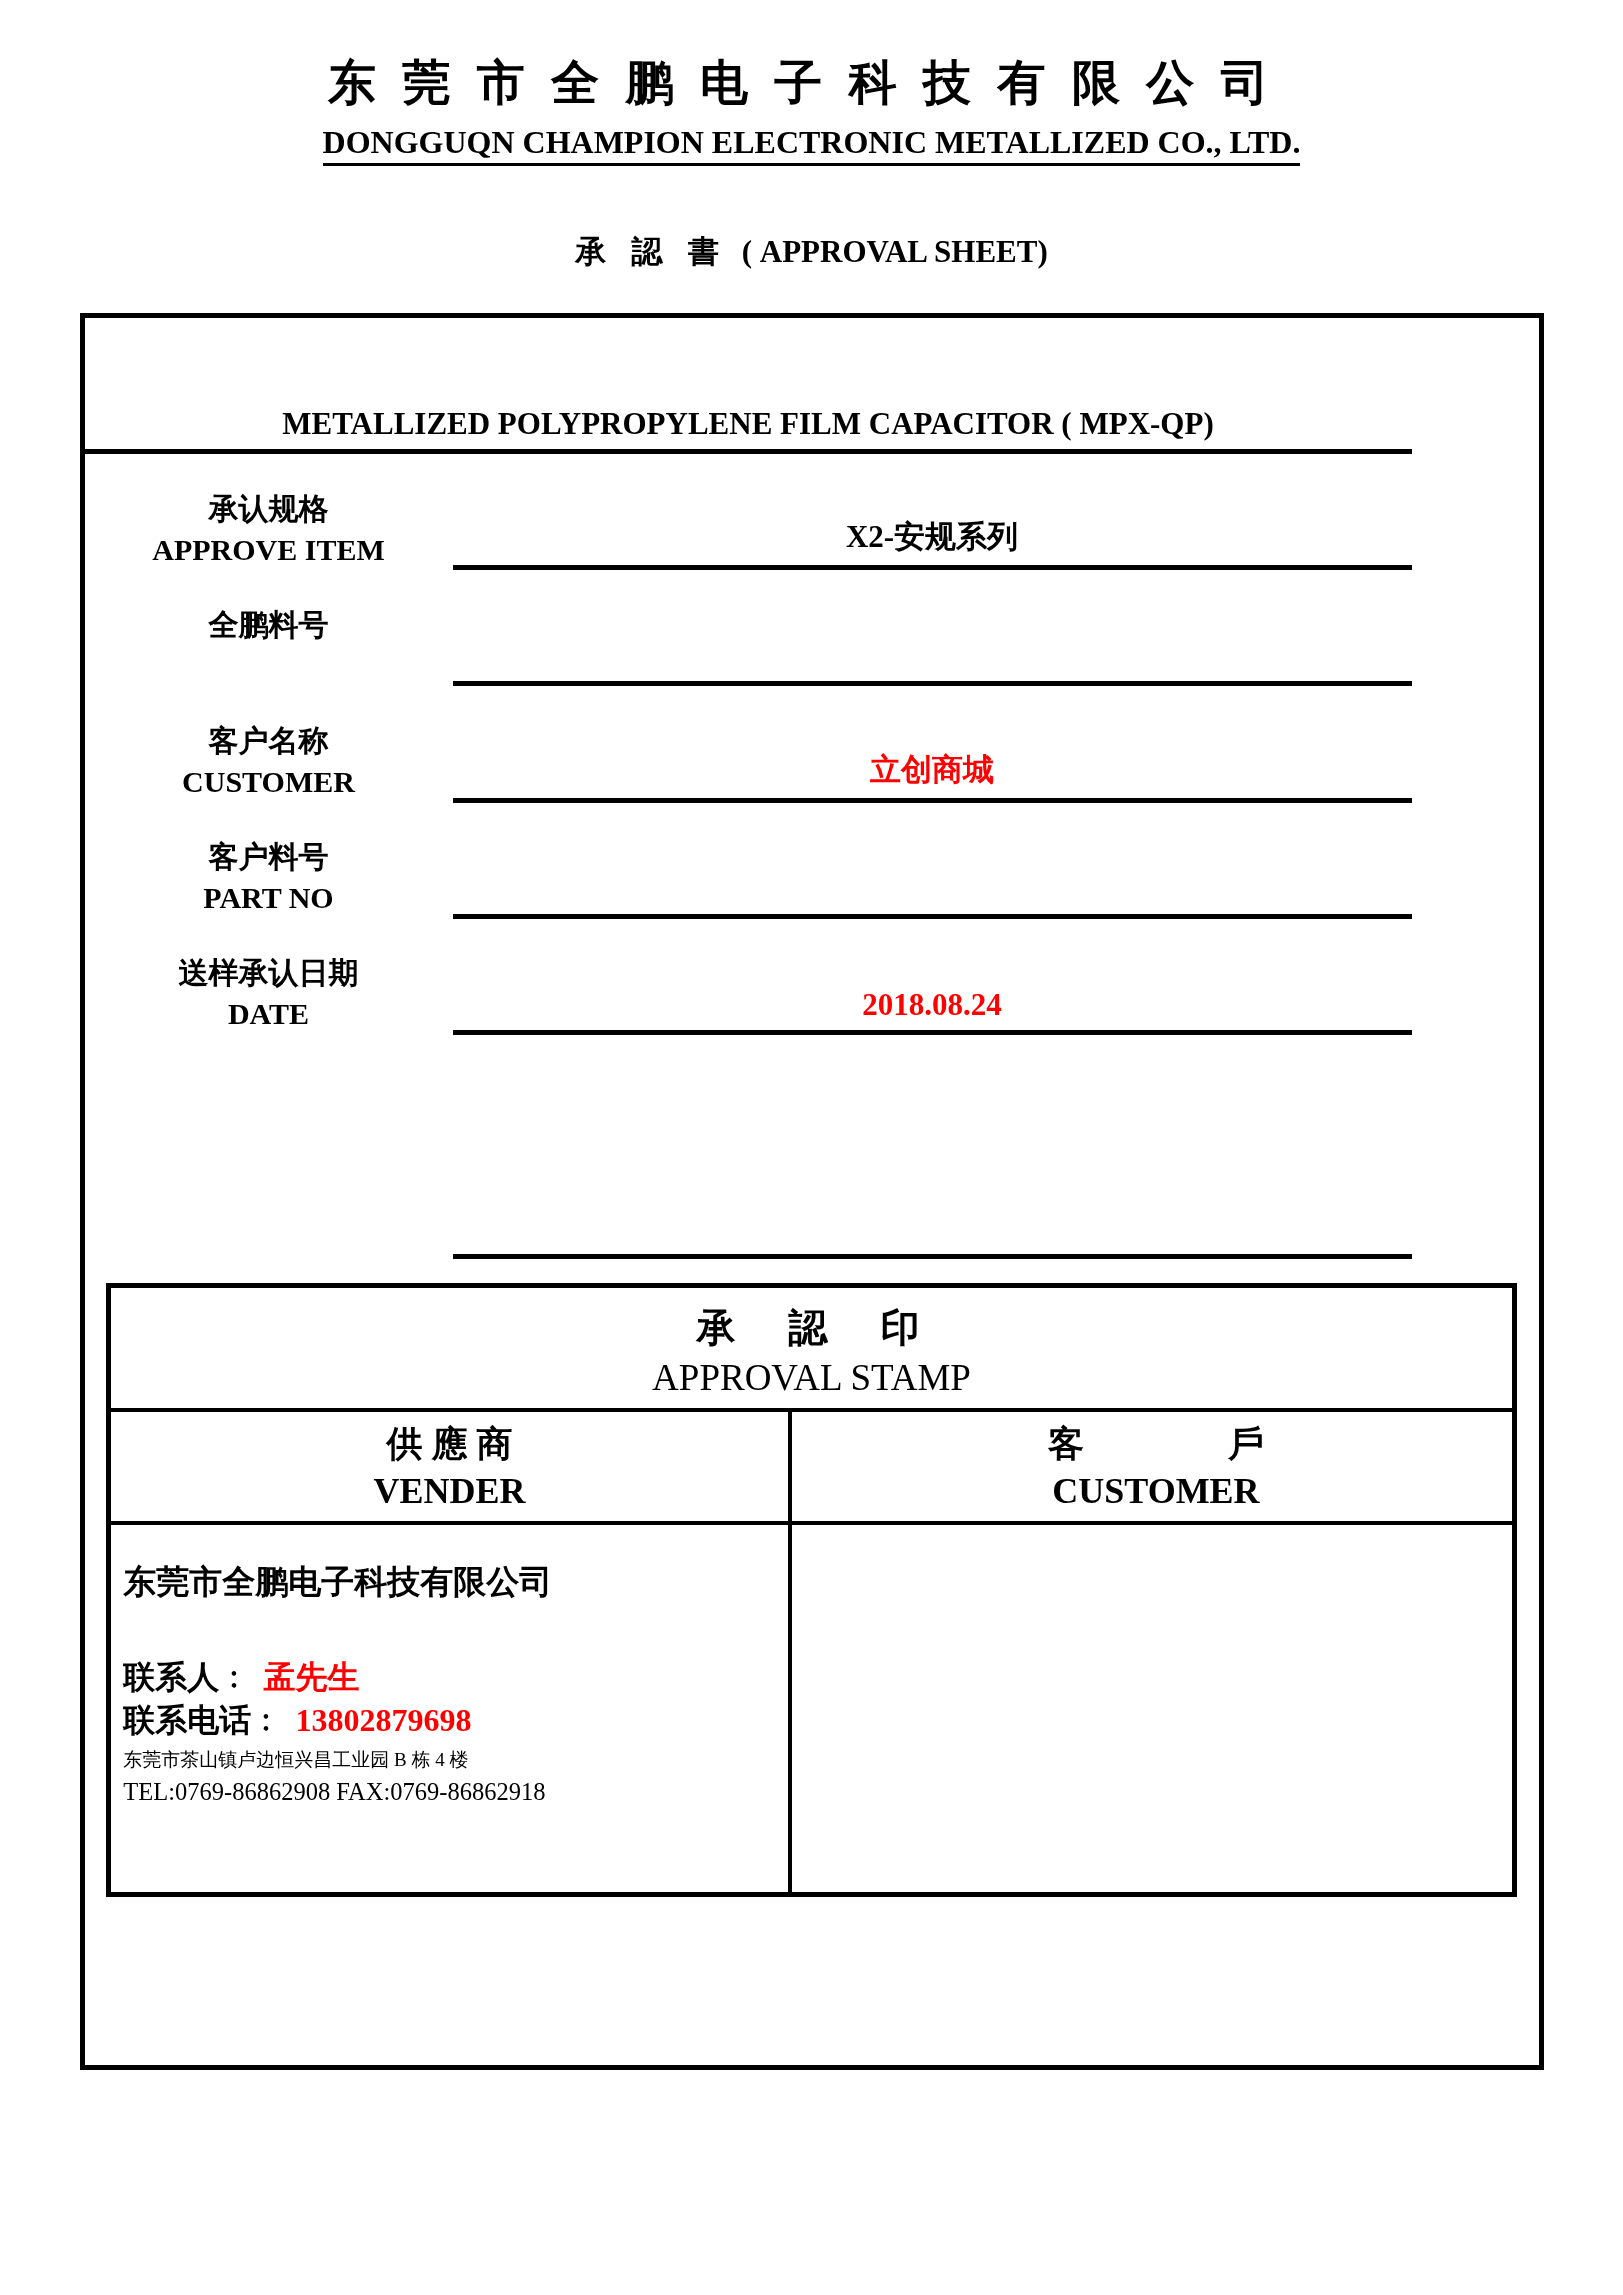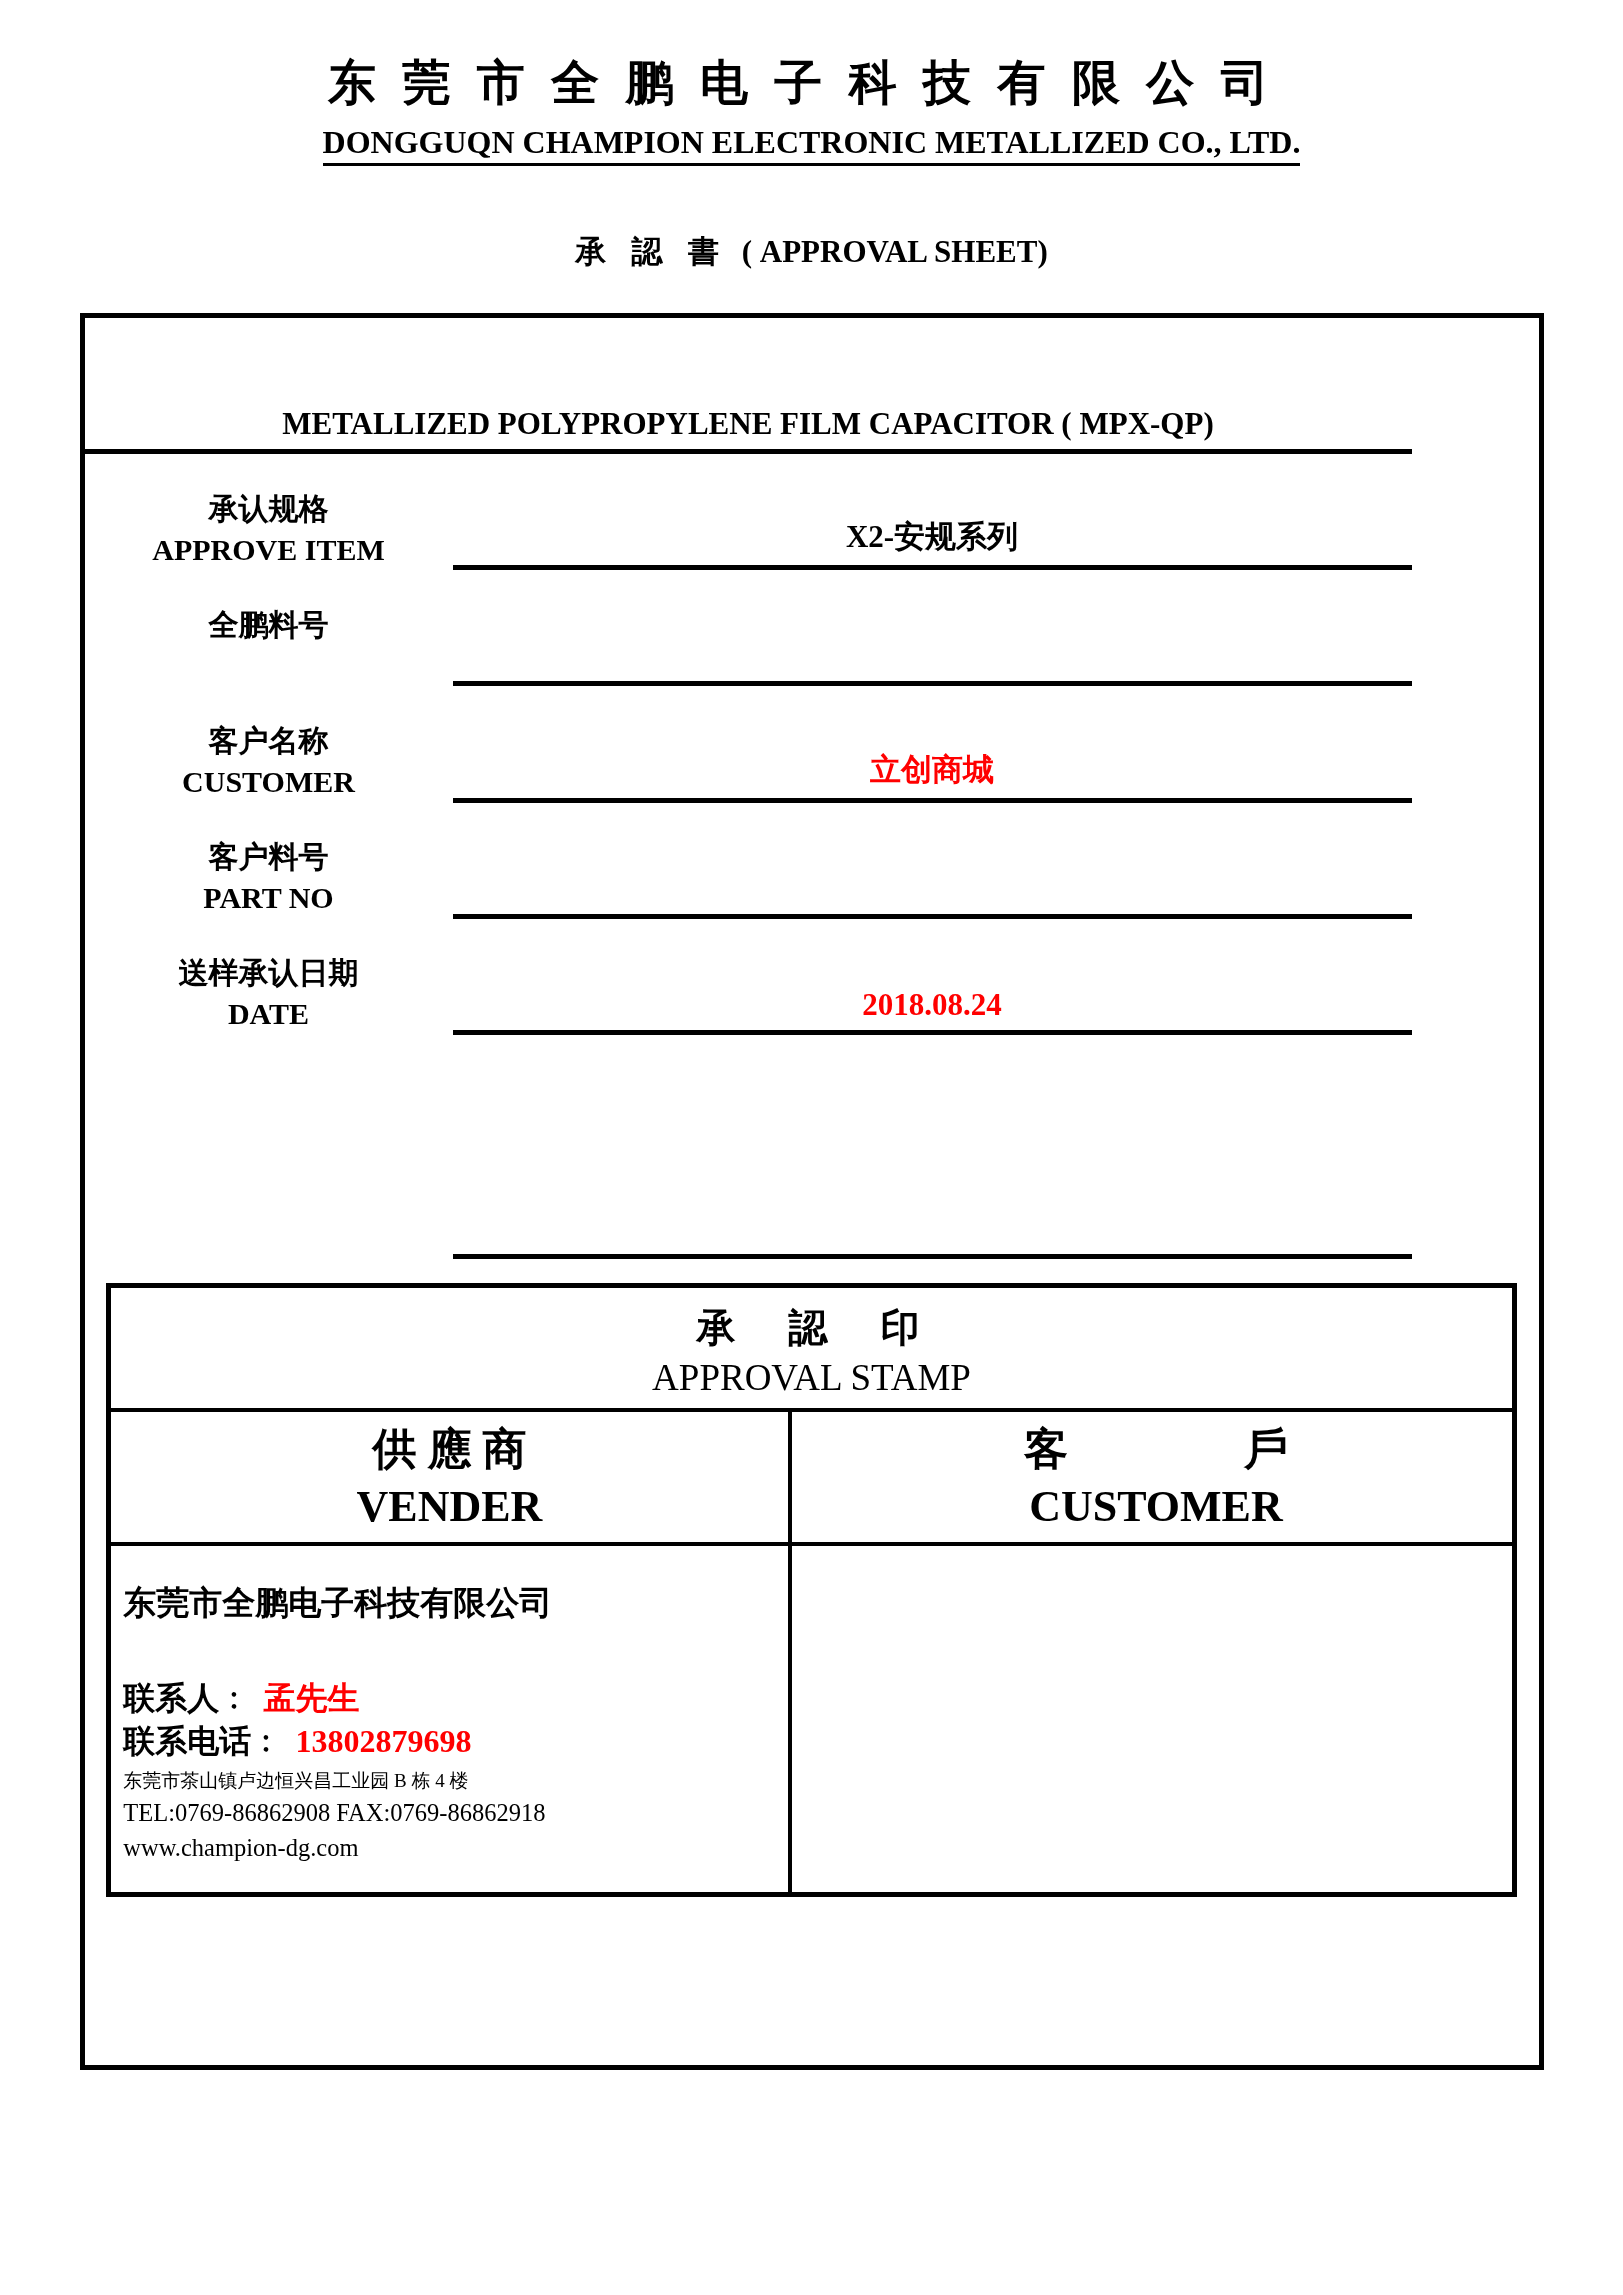--- a/index.html
+++ b/index.html
@@ -81,21 +81,21 @@
   .stamp-title {
     text-align: center;
     border-bottom: 4.4px solid #000;
     padding: 12.3px 0 8.8px;
   }
   .stamp-title-cn { font-size: 39px; font-weight: bold; letter-spacing: 7px; }
   .stamp-title-en { font-size: 37px; font-weight: normal; margin-top: 1.8px; }
   .stamp-header { display: flex; border-bottom: 4.4px solid #000; }
   .stamp-header-cell {
     text-align: center;
-    font-size: 44px;
+    font-size: 36px;
     font-weight: bold;
     line-height: 1.3;
     padding: 8.8px 0 7px;
   }
   .stamp-header-cell.vendor { width: 48.6%; border-right: 4.4px solid #000; }
   .stamp-header-cell.customer { flex: 1; padding-left: 8px; }
   .stamp-body { display: flex; flex: 1; }
   .stamp-body-left {
     width: 48.6%;
     border-right: 4.4px solid #000;
@@ -206,21 +206,20 @@
         <div class="stamp-body-left">
           <div class="vendor-company">东莞市全鹏电子科技有限公司</div>
           <div class="vendor-contact">
             <span>联系人﹕</span><span class="red-val" style="color: rgb(255, 0, 0);">孟先生</span>
           </div>
           <div class="vendor-phone">
             <span>联系电话﹕</span><span class="red-val" style="color: rgb(255, 0, 0);">13802879698</span>
           </div>
           <div class="vendor-address">东莞市茶山镇卢边恒兴昌工业园 B 栋 4 楼</div>
           <div class="vendor-telfax">TEL:0769-86862908 FAX:0769-86862918</div>
-          <div class="vendor-web">www.champion-dg.com</div>
         </div>
         <div class="stamp-body-right"></div>
       </div>
     </div>
 
   </div>
 
 </div>
 
 

